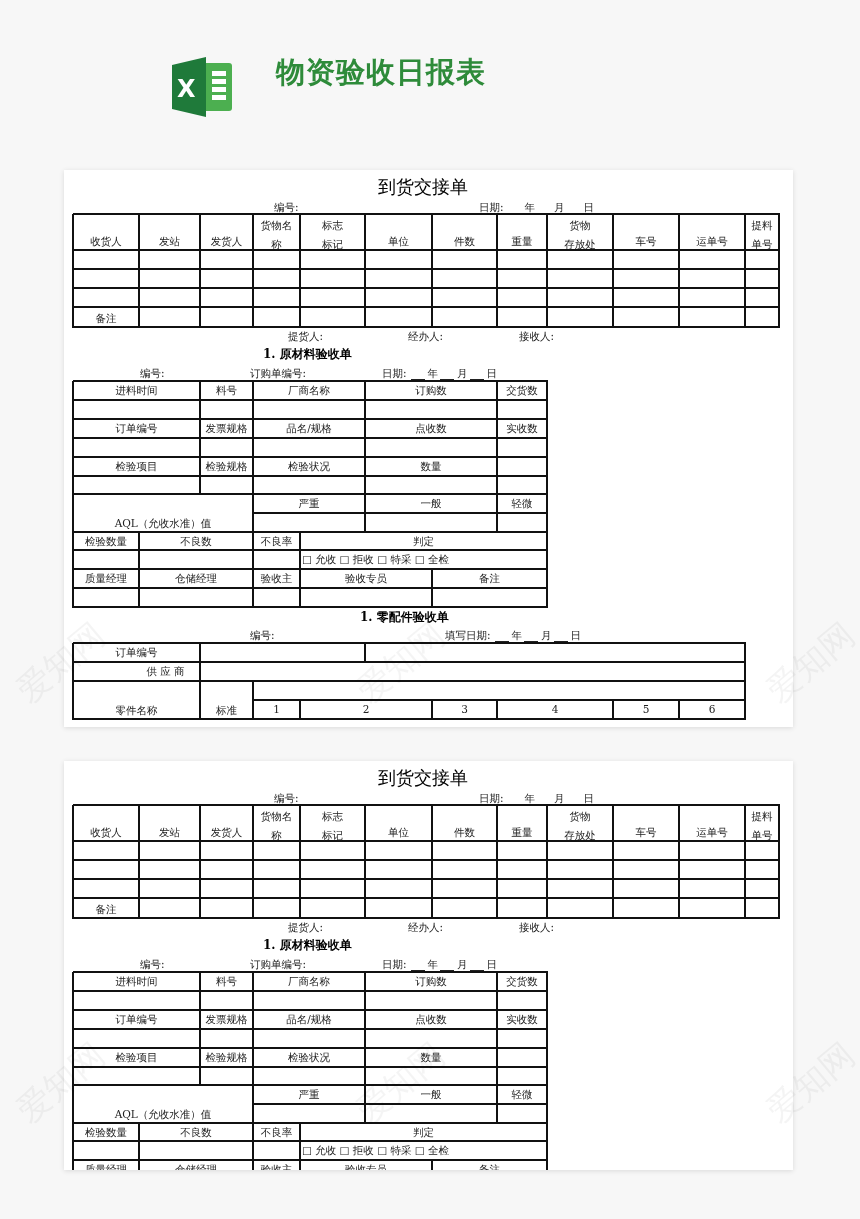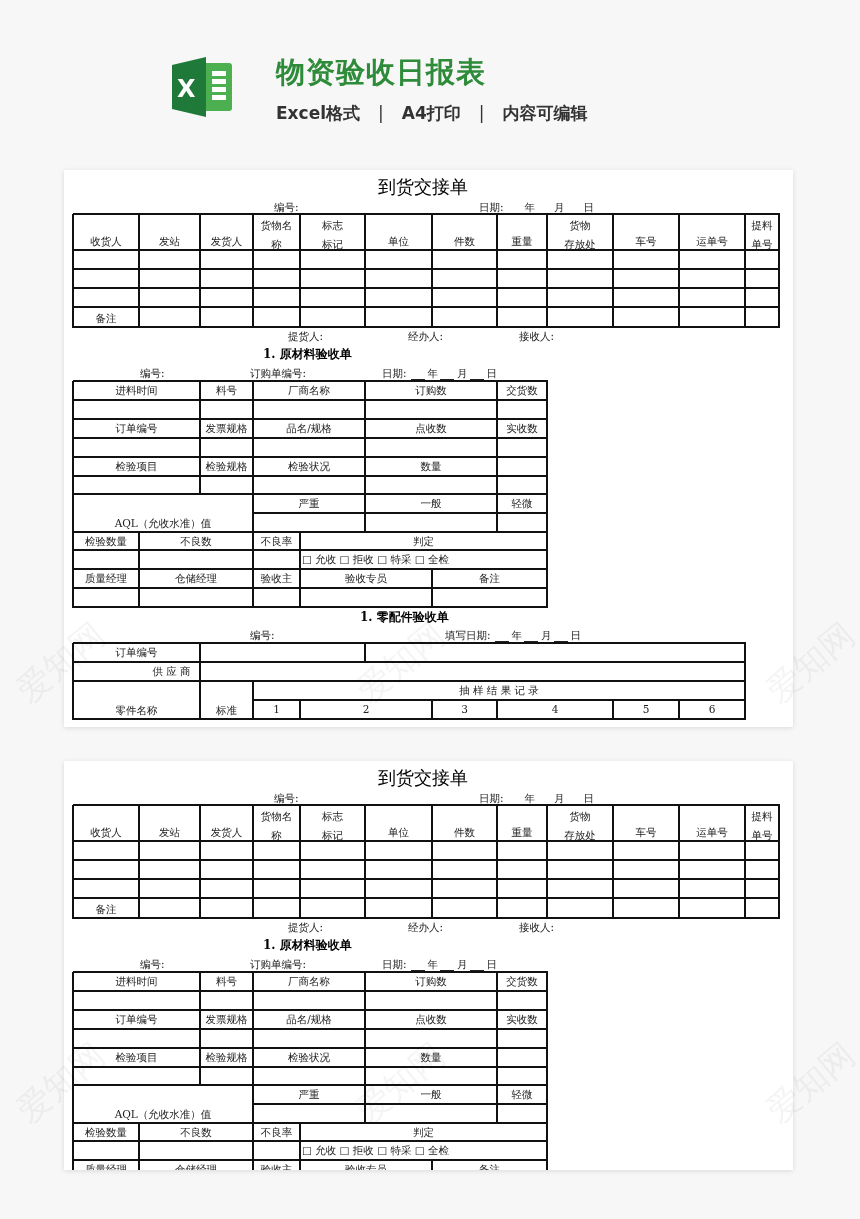--- a/index.html
+++ b/index.html
@@ -32,23 +32,20 @@
     <g fill="#fff">
       <rect x="40" y="14" width="14" height="5"></rect>
         <rect x="40" y="22" width="14" height="5"></rect>
       <rect x="40" y="30" width="14" height="5"></rect>
         <rect x="40" y="38" width="14" height="5"></rect>
     </g>
     <polygon points="0,8 34,0 34,60 0,52" fill="#1f7a3a"></polygon>
     <text x="5" y="40" font-family="DejaVu Sans, sans-serif" font-weight="bold" font-size="24" fill="#fff">X</text>
   </svg>
   <div class="main-title">物资验收日报表</div>
-  <div class="subtitle">
-    <span>Excel格式</span><span class="sep">|</span><span>A4打印</span><span class="sep">|</span><span>内容可编辑</span>
-  </div>
 </div>
 
 <div id="pages">
     <div class="page" style="top: 170px; height: 557px;">
       <div class="abs doc-title" style="left: 314px; top: 5px;">到货交接单</div>
       <div class="abs lbl" style="left: 210px; top: 31px;">编号:</div>
       <div class="abs lbl" style="left: 415px; top: 31px;"><span>日期:</span><span class="u" style="width: 14px; margin-left: 4px;">&nbsp;</span><span style="margin-left: 3px;">年</span><span class="u" style="width: 14px; margin-left: 2px;">&nbsp;</span><span style="margin-left: 3px;">月</span><span class="u" style="width: 14px; margin-left: 2px;">&nbsp;</span><span style="margin-left: 3px;">日</span></div>
       <div class="ln" style="left: 9px; top: 43px; width: 707px; height: 2px;"></div>
       <div class="ln" style="left: 9px; top: 79px; width: 707px; height: 2px;"></div>
       <div class="ln" style="left: 9px; top: 98px; width: 707px; height: 2px;"></div>
@@ -164,22 +161,21 @@
       <div class="ln" style="left: 680px; top: 473px; width: 2px; height: 77px;"></div>
       <div class="ln" style="left: 135px; top: 473px; width: 2px; height: 77px;"></div>
       <div class="ln" style="left: 300px; top: 473px; width: 2px; height: 20px;"></div>
       <div class="ln" style="left: 188px; top: 511px; width: 2px; height: 39px;"></div>
       <div class="ln" style="left: 235px; top: 530px; width: 2px; height: 20px;"></div>
       <div class="ln" style="left: 367px; top: 530px; width: 2px; height: 20px;"></div>
       <div class="ln" style="left: 432px; top: 530px; width: 2px; height: 20px;"></div>
       <div class="ln" style="left: 548px; top: 530px; width: 2px; height: 20px;"></div>
       <div class="ln" style="left: 614px; top: 530px; width: 2px; height: 20px;"></div>
       <div class="cell" style="left: 9px; width: 127px; top: 476px;">订单编号</div>
-      <div class="cell" style="left: 24px; width: 139px; top: 495px; padding-left: 14px;">供 应 商</div>
-      <div class="cell" style="left: 189px; width: 492px; top: 514px;">抽  样  结  果  记  录</div>
+      <div class="cell" style="left: 18px; width: 139px; top: 495px; padding-left: 14px;">供 应 商</div>
       <div class="cell" style="left: 9px; width: 127px; top: 534px;">零件名称</div>
       <div class="cell" style="left: 136px; width: 53px; top: 534px;">标准</div>
       <div class="cell" style="left: 189px; width: 47px; top: 533px;">1</div>
       <div class="cell" style="left: 236px; width: 132px; top: 533px;">2</div>
       <div class="cell" style="left: 368px; width: 65px; top: 533px;">3</div>
       <div class="cell" style="left: 433px; width: 116px; top: 533px;">4</div>
       <div class="cell" style="left: 549px; width: 66px; top: 533px;">5</div>
       <div class="cell" style="left: 615px; width: 66px; top: 533px;">6</div>
       <div class="abs" style="left: 10px; top: 81px; width: 64px; height: 17px;"></div>
       <div class="abs" style="left: 76px; top: 81px; width: 59px; height: 17px;"></div>

